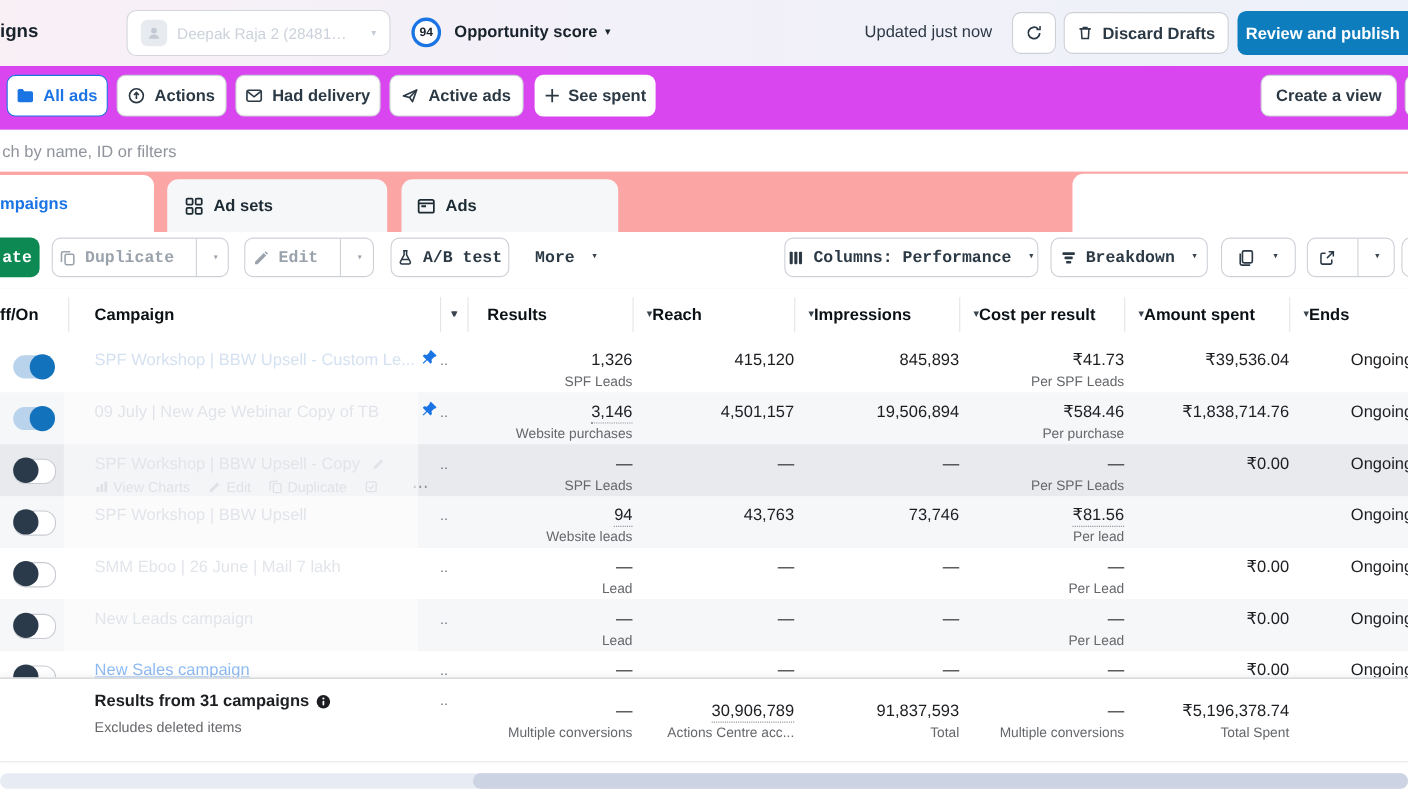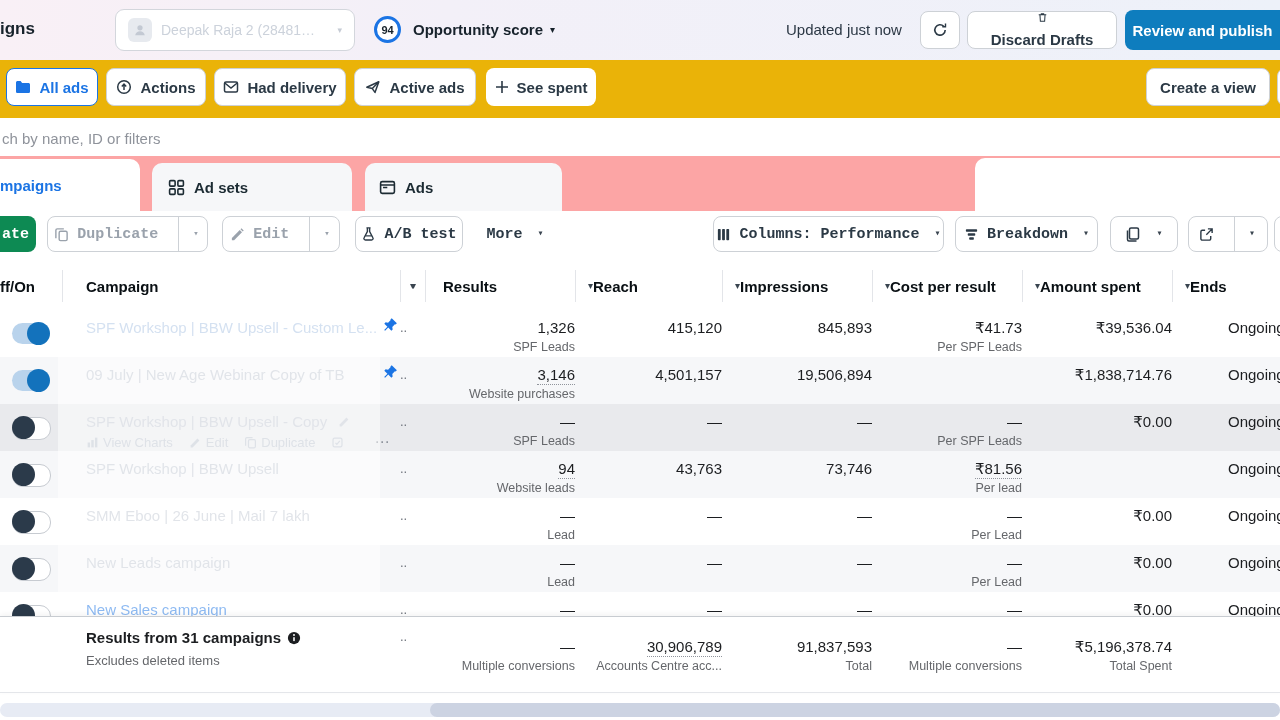--- a/index.html
+++ b/index.html
@@ -21,26 +21,26 @@
     align-items:center;justify-content:center;color:#c3c9d3;}
   .acct .txt{flex:1;font-size:14px;color:#ccd2db;white-space:nowrap;overflow:hidden;text-overflow:ellipsis;}
   .acct .caret{color:#c6ccd5;}
   .opp-ring{left:374px;top:16px;width:27px;height:27px;border:3px solid #1b74e4;border-radius:50%;
     display:flex;align-items:center;justify-content:center;font-size:11px;font-weight:700;color:#17222b;background:#fff;}
   .opp-label{left:413px;top:21px;font-size:15px;font-weight:600;color:#17222b;display:flex;align-items:center;}
   .tb-updated{left:786px;top:21px;font-size:15px;color:#2c3845;}
   .btn{display:flex;align-items:center;justify-content:center;gap:8px;background:#fff;
     border:1px solid #cdd1d6;border-radius:8px;font-size:15px;font-weight:600;color:#2b3945;}
   .btn-refresh{left:920px;top:11px;width:40px;height:38px;}
-  .btn-discard{left:967px;top:11px;width:150px;height:38px;flex-direction:column;}
+  .btn-discard{left:967px;top:11px;width:150px;height:38px;}
   .btn-review{left:1125px;top:10px;width:155px;height:40px;background:#0e7dbe;border:none;
     border-radius:8px 0 0 8px;color:#fff;font-weight:600;}
 
   
-  .filterbar{position:absolute;left:0;top:60px;width:1280px;height:58px;background:#eab308;}
+  .filterbar{position:absolute;left:0;top:60px;width:1280px;height:58px;background:#d946ef;}
   .fbtn{top:8px;height:38px;}
   .fbtn.active{border:1px solid #1b74e4;color:#1b74e4;font-weight:700;}
   .fbtn.plain{border:none;font-weight:600;color:#2b3945;}
   .f-allads{left:6px;width:92px;}
   .f-actions{left:106px;width:100px;}
   .f-had{left:214px;width:132px;}
   .f-active{left:354px;width:122px;}
   .f-more{left:486px;width:110px;}
   .f-create{left:1146px;width:124px;}
   .f-sliver{left:1277px;width:10px;top:8px;height:38px;border-radius:8px 0 0 8px;}
@@ -448,20 +448,24 @@
         <div class="cell c-dots">..</div>
         <div class="cell num c-results">
           <div class="val"><span class="u">3,146</span></div>
           <div class="sub">Website purchases</div>
         </div>
         <div class="cell num c-reach">
           <div class="val">4,501,157</div>
         </div>
         <div class="cell num c-impr">
           <div class="val">19,506,894</div>
+        </div>
+        <div class="cell num c-cost">
+          <div class="val">₹584.46</div>
+          <div class="sub">Per purchase</div>
         </div>
         <div class="cell num c-spent">
           <div class="val">₹1,838,714.76</div>
         </div>
         <div class="cell c-ends">Ongoing</div>
       </div>
       <div class="row hov" style="top: 94px;">
         <div class="cell c-offon">
           <div class="toggle off">
             <div class="knob"></div>
@@ -650,21 +654,21 @@
     </div>
     <div class="sub-title">Excludes deleted items</div>
     <div class="f-dots">..</div>
 
     <div class="fcell num c-results">
       <div class="val">—</div>
       <div class="lab">Multiple conversions</div>
     </div>
     <div class="fcell num c-reach">
       <div class="val"><span class="u">30,906,789</span></div>
-      <div class="lab">Accounts Centre acc...</div>
+      <div class="lab">Actions Centre acc...</div>
     </div>
     <div class="fcell num c-impr">
       <div class="val">91,837,593</div>
       <div class="lab">Total</div>
     </div>
     <div class="fcell num c-cost">
       <div class="val">—</div>
       <div class="lab">Multiple conversions</div>
     </div>
     <div class="fcell num c-spent">

